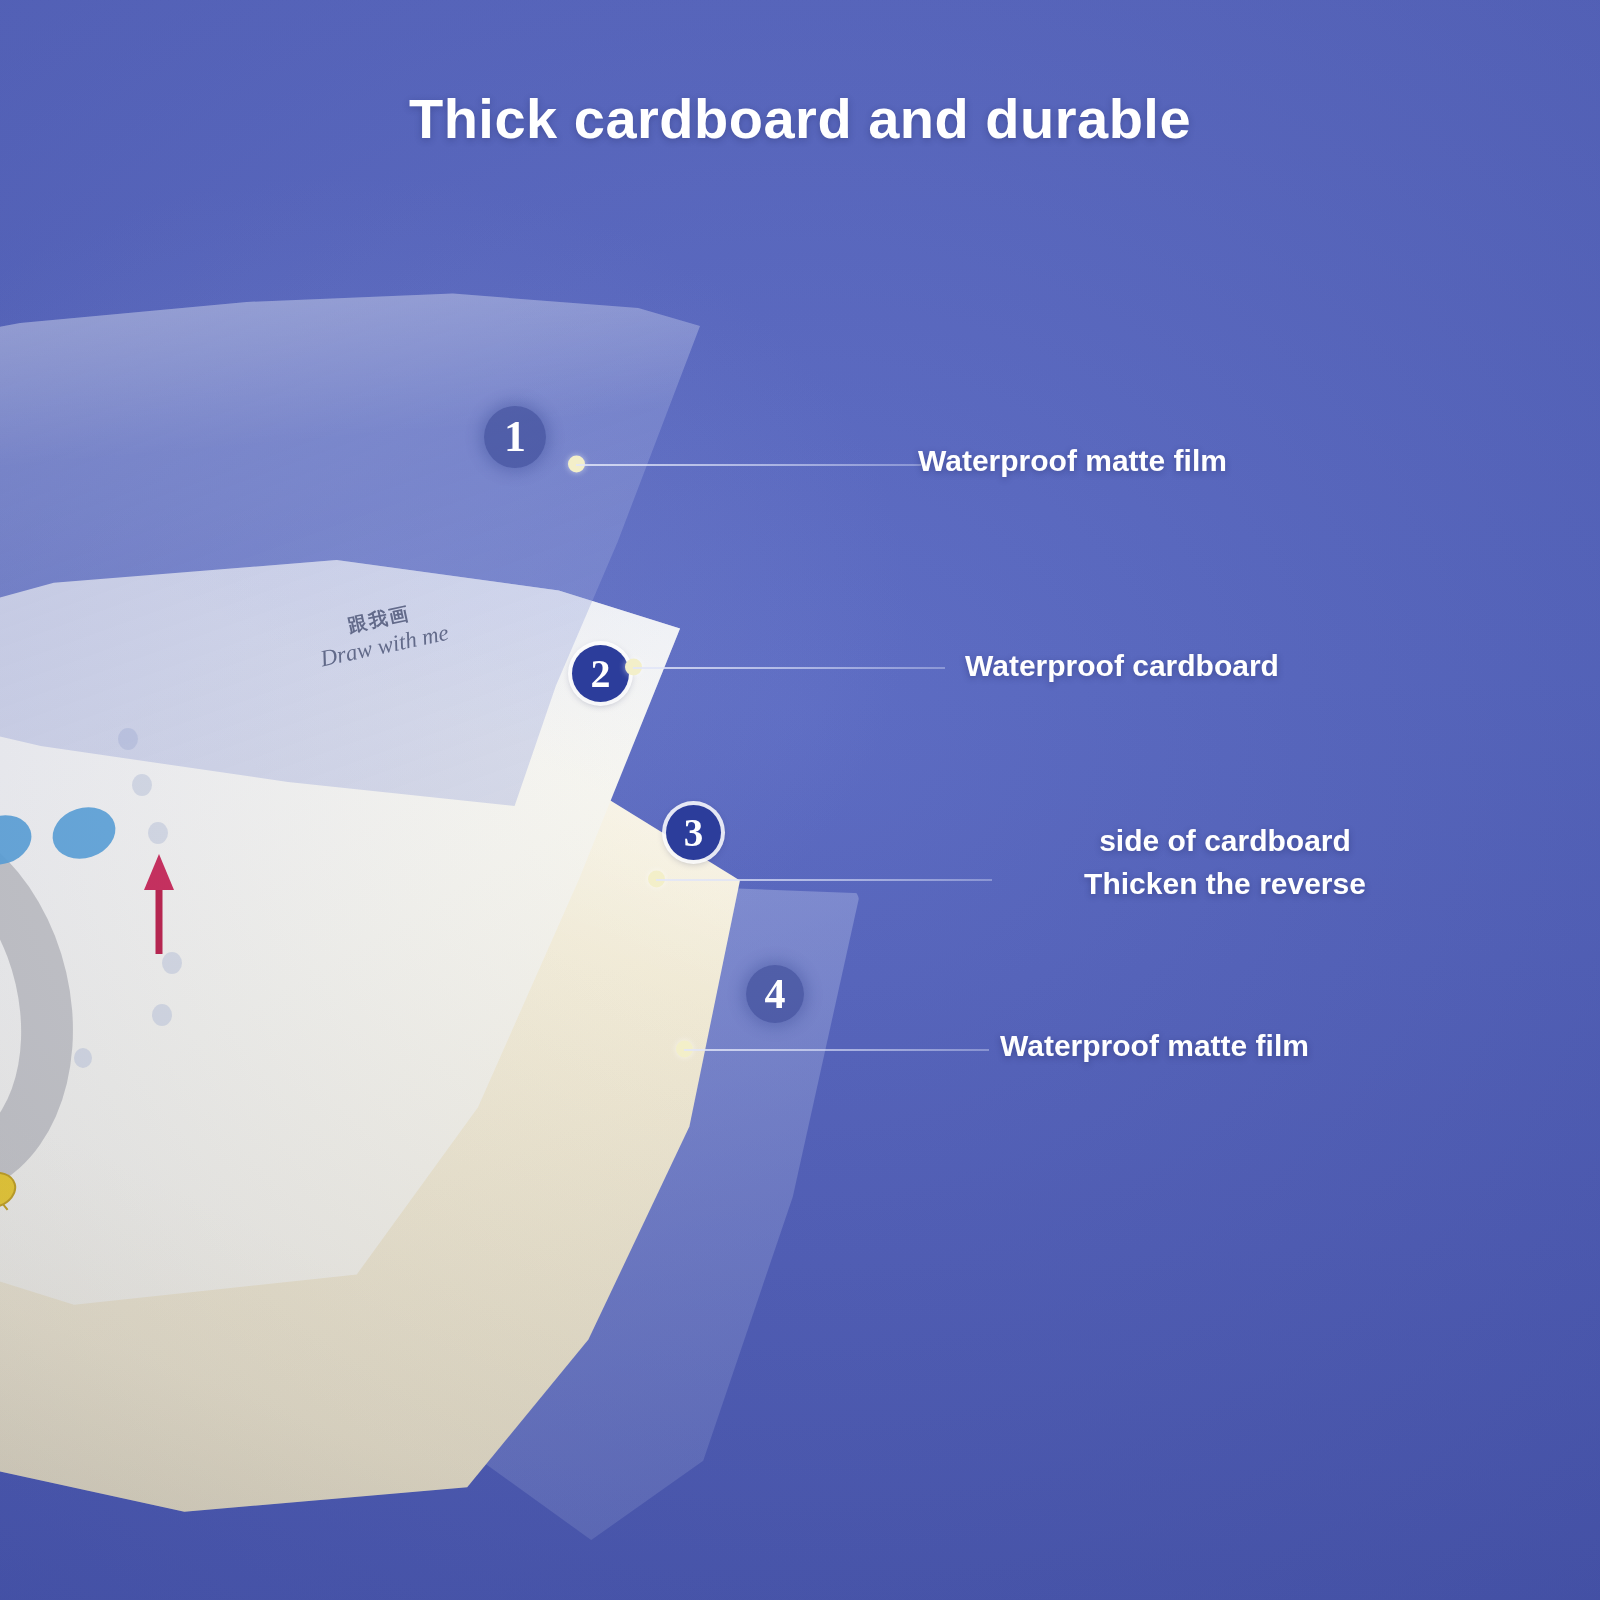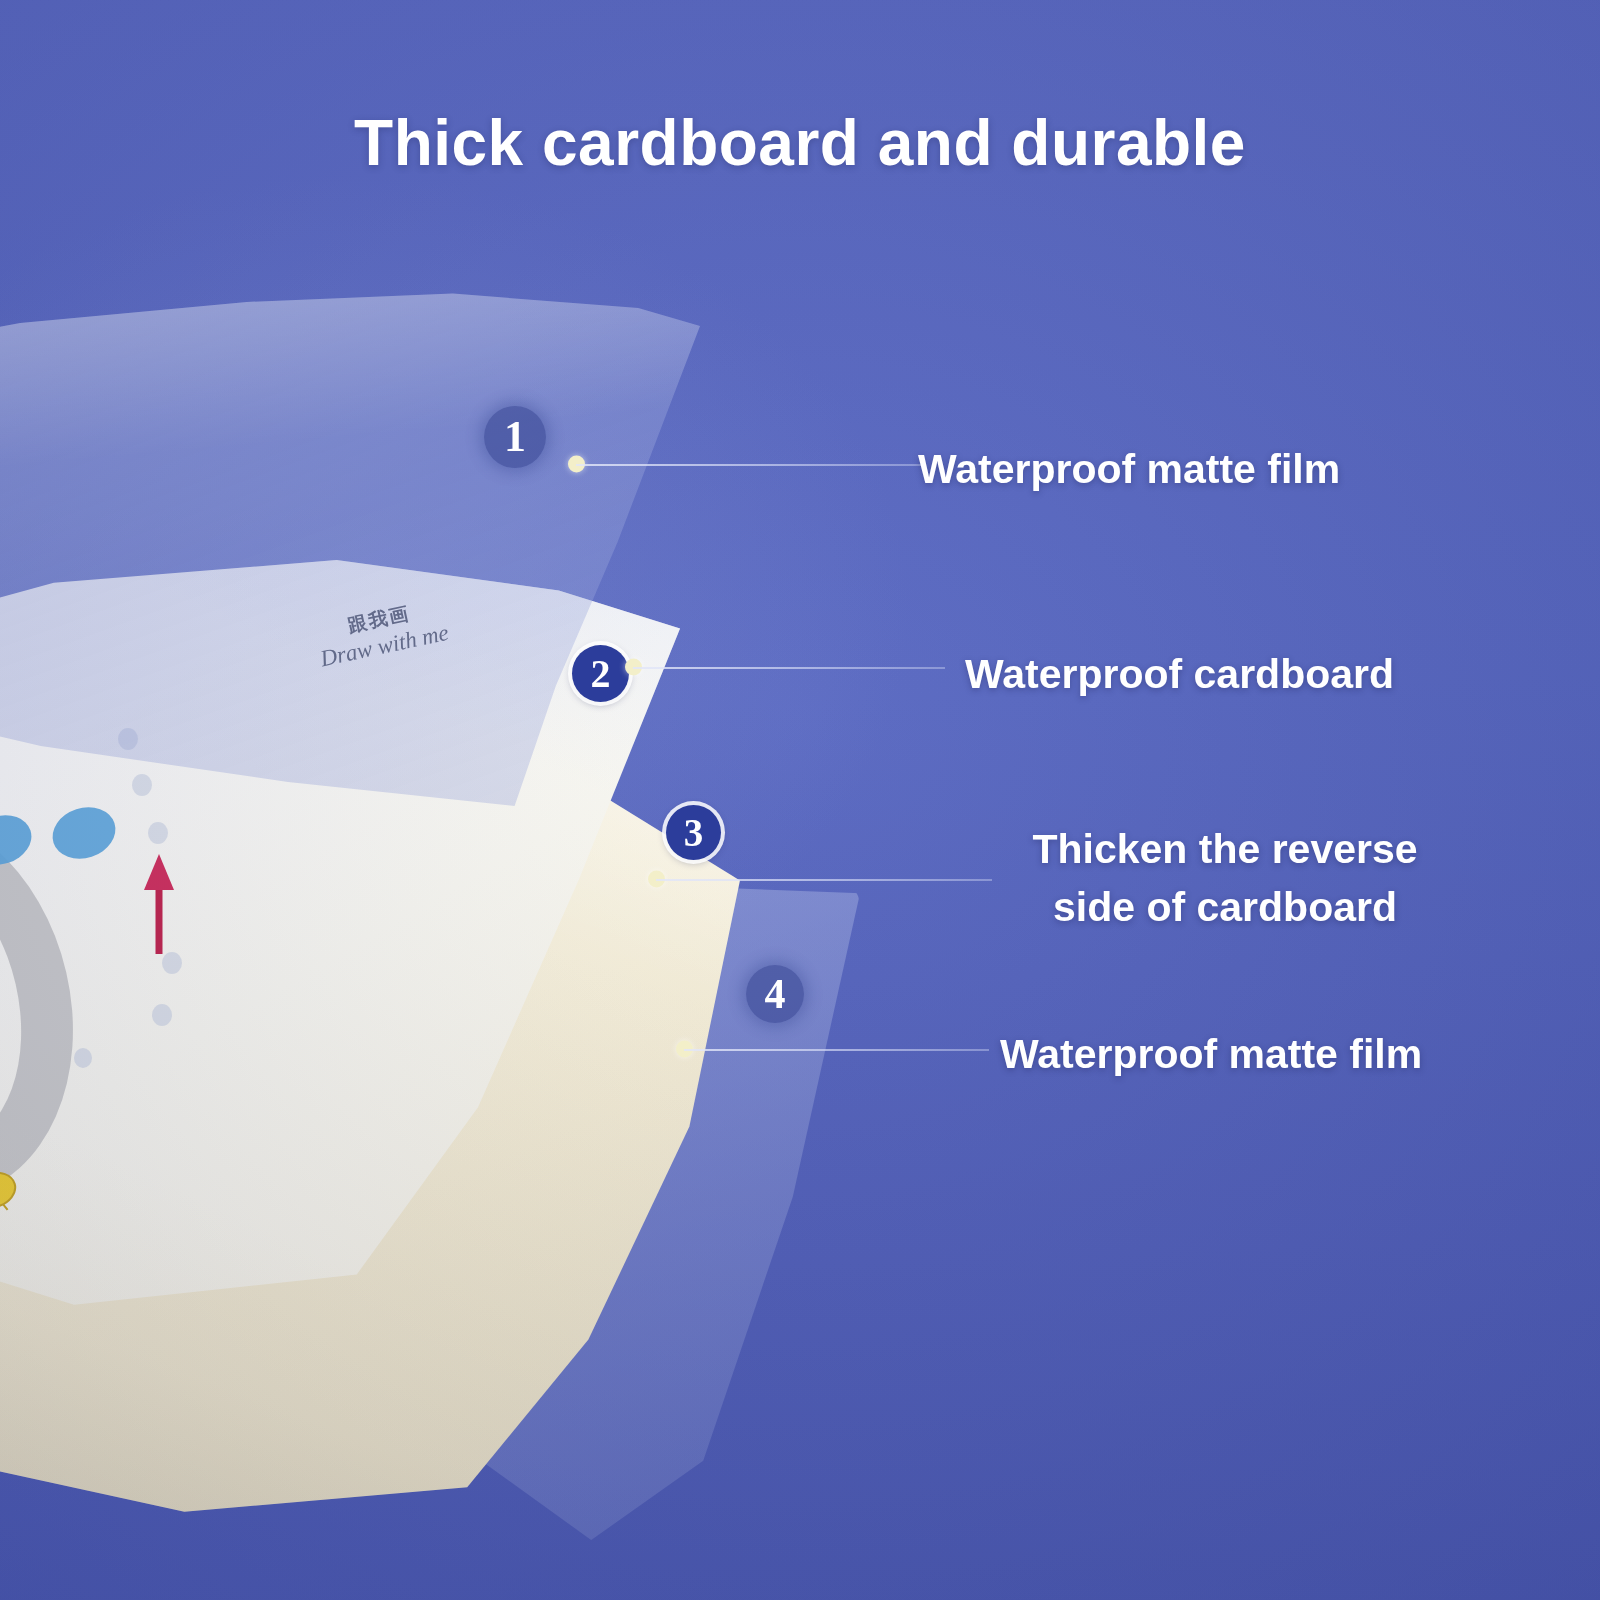--- a/index.html
+++ b/index.html
@@ -20,24 +20,23 @@
   #bg-vignette {
     position:absolute; inset:0;
     background:radial-gradient(ellipse 1400px 1200px at 50% 45%, rgba(255,255,255,.05) 0%, rgba(30,38,96,.18) 100%);
     pointer-events:none;
   }
 
   
   #title {
     position:absolute; top:86px; left:0; width:1600px;
     text-align:center;
-    font-size:64px; font-weight:700; color:#ffffff;
+    font-size:56px; font-weight:700; color:#ffffff;
     letter-spacing:.5px;
     text-shadow:0 2px 7px rgba(25,32,85,.30);
-    margin-top:20px;
   }
 
   
   #stage { position:absolute; left:0; top:0; width:1000px; height:1600px; }
 
   .layer { position:absolute; }
 
   
   #film-top {
     left:-330px; top:290px; width:1030px; height:600px;
@@ -142,21 +141,21 @@
   }
   .leader .rule {
     position:absolute; left:8px; top:50%; height:2px;
     background:linear-gradient(90deg, rgba(226,230,248,.85) 0%, rgba(214,220,246,.65) 55%, rgba(205,212,242,.42) 100%);
     transform-origin:left center;
   }
 
   
   .label {
     position:absolute;
-    color:#ffffff; font-size:41px; font-weight:700;
+    color:#ffffff; font-size:30px; font-weight:700;
     text-shadow:0 2px 6px rgba(25,32,85,.35);
     white-space:nowrap;
     line-height:1.42;
   }
   .label.two-line { white-space:normal; text-align:center; }
 </style>
 </head>
 <body>
 
 <div id="bg-base"></div>
@@ -259,17 +258,17 @@
 <div class="leader" style="left:676px; top:1040px; width:318px; height:18px;">
   <div class="tip"></div>
   <div class="rule" style="width:305px;"></div>
 </div>
 
 <div class="label" style="left:918px; top:440px;">Waterproof matte film</div>
 
 <div class="label" style="left:965px; top:645px;">Waterproof cardboard</div>
 
 <div class="label two-line" style="left:1000px; top:820px; width:450px;">
+  <div>side of cardboard</div>
   <div>Thicken the reverse</div>
-  <div>side of cardboard</div>
 </div>
 
 <div class="label" style="left:1000px; top:1025px;">Waterproof matte film</div>
 
 </body></html>

